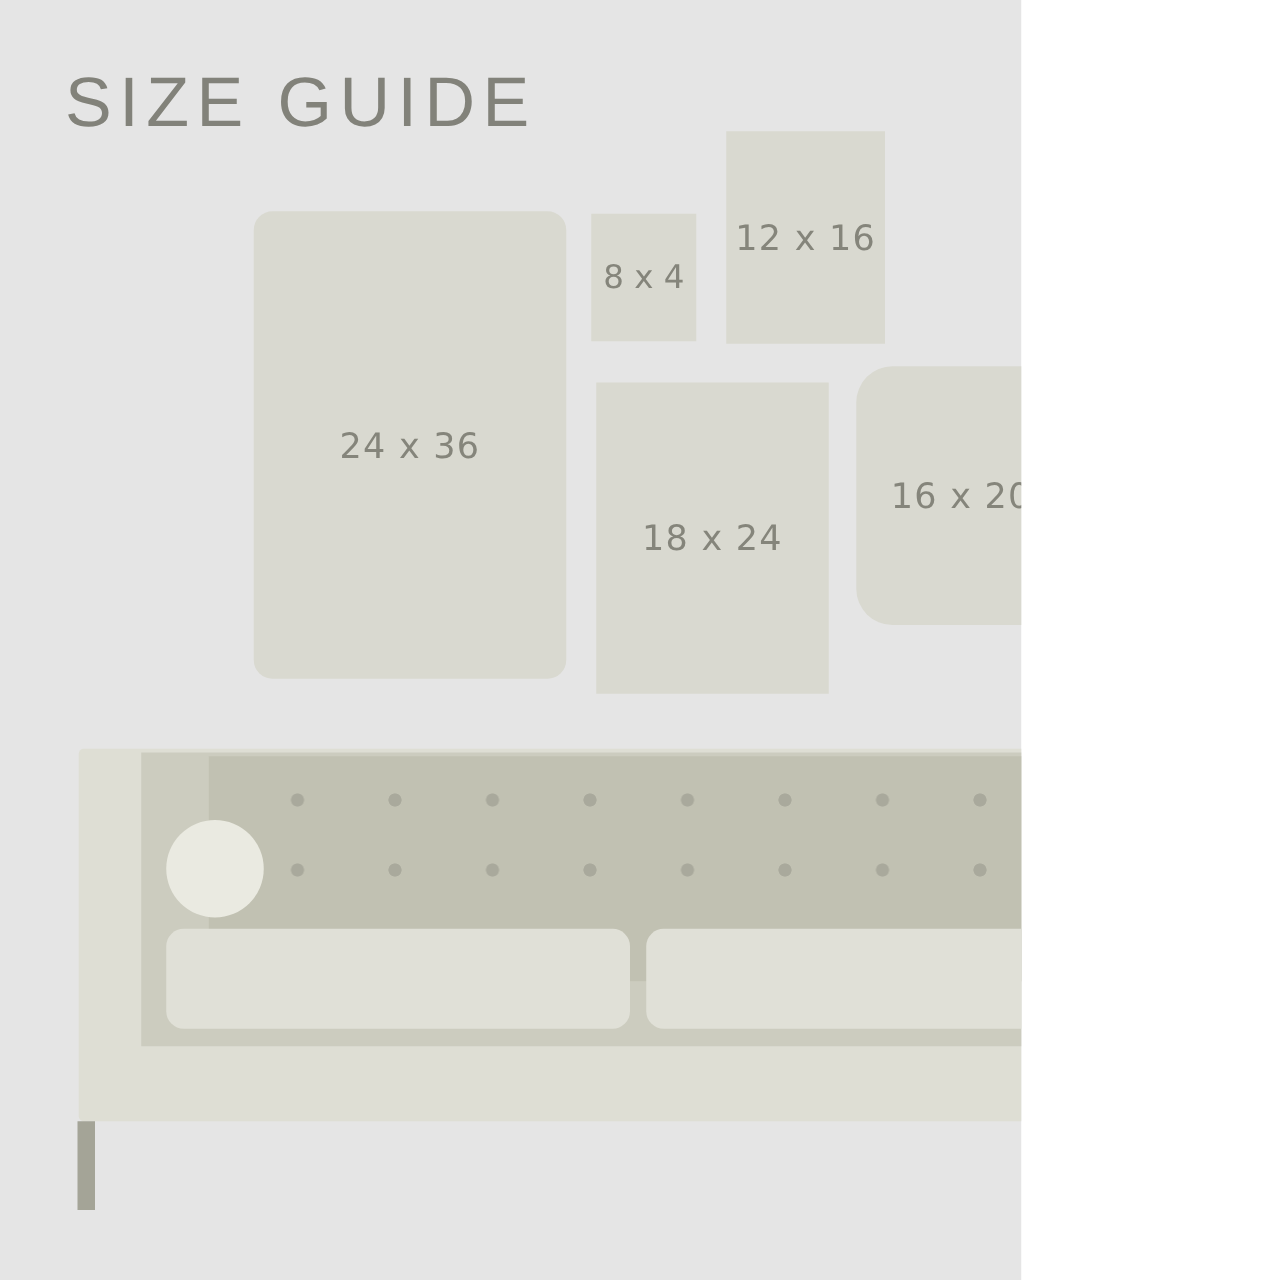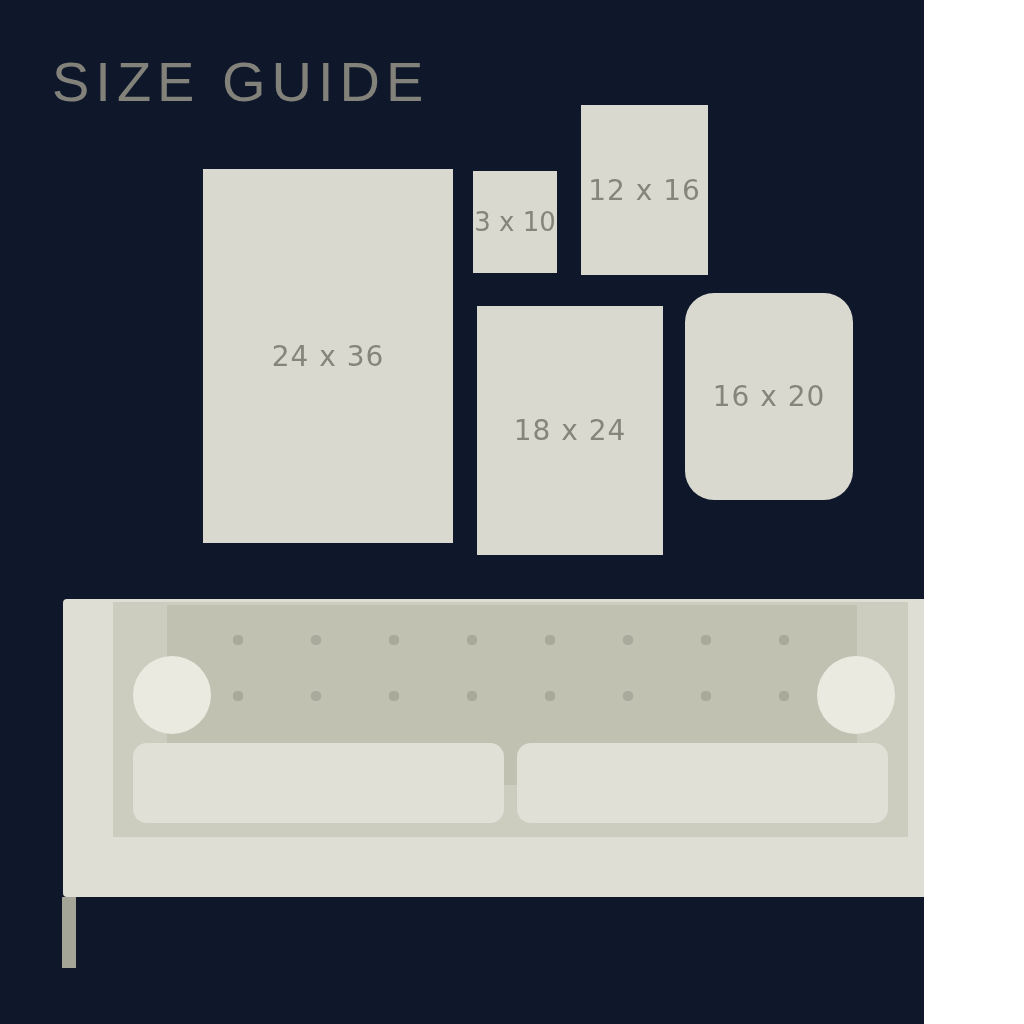--- a/index.html
+++ b/index.html
@@ -1,20 +1,20 @@
 <!DOCTYPE html>
 <html><head>
 <meta charset="utf-8">
 <style>
   html, body { margin: 0; padding: 0; }
   .canvas {
     position: relative;
-    width: 924px;
+    width: 817px;
     height: 1024px;
-    background: #0f172a;
+    background: #e5e5e5;
     overflow: hidden;
     font-family: "Liberation Sans", sans-serif;
   }
 
   
   .title {
     position: absolute;
     left: 52px;
     top: 54px;
     font-size: 56px;
@@ -35,21 +35,21 @@
   }
   .size-label {
     font-family: "DejaVu Sans", sans-serif;
     font-size: 28px;
     font-weight: 500;
     letter-spacing: 1px;
     color: #85857B;
     white-space: nowrap;
     text-align: right;
   }
-  .r-24x36 { left: 203px; top: 169px; width: 250px; height: 374px; }
+  .r-24x36 { left: 203px; top: 169px; width: 250px; height: 374px; border-radius: 15px; }
   .r-8x10  { left: 473px; top: 171px; width: 84px;  height: 102px; }
   .r-8x10 .size-label { font-size: 26px; letter-spacing: 0; }
   .r-12x16 { left: 581px; top: 105px; width: 127px; height: 170px; }
   .r-18x24 { left: 477px; top: 306px; width: 186px; height: 249px; }
   .r-16x20 { left: 685px; top: 293px; width: 168px; height: 207px; border-radius: 29px; }
 
   
   .sofa { position: absolute; left: 0; top: 0; width: 1024px; height: 1024px; }
   .sofa-frame {
     position: absolute;
@@ -104,21 +104,21 @@
 
 <div class="canvas">
 
   <div class="title">SIZE GUIDE</div>
 
   <div class="size-rect r-24x36">
     <span class="size-label">24 x 36</span>
   </div>
 
   <div class="size-rect r-8x10">
-    <span class="size-label">3 x 10</span>
+    <span class="size-label">8 x 4</span>
   </div>
 
   <div class="size-rect r-12x16">
     <span class="size-label">12 x 16</span>
   </div>
 
   <div class="size-rect r-18x24">
     <span class="size-label">18 x 24</span>
   </div>
 

